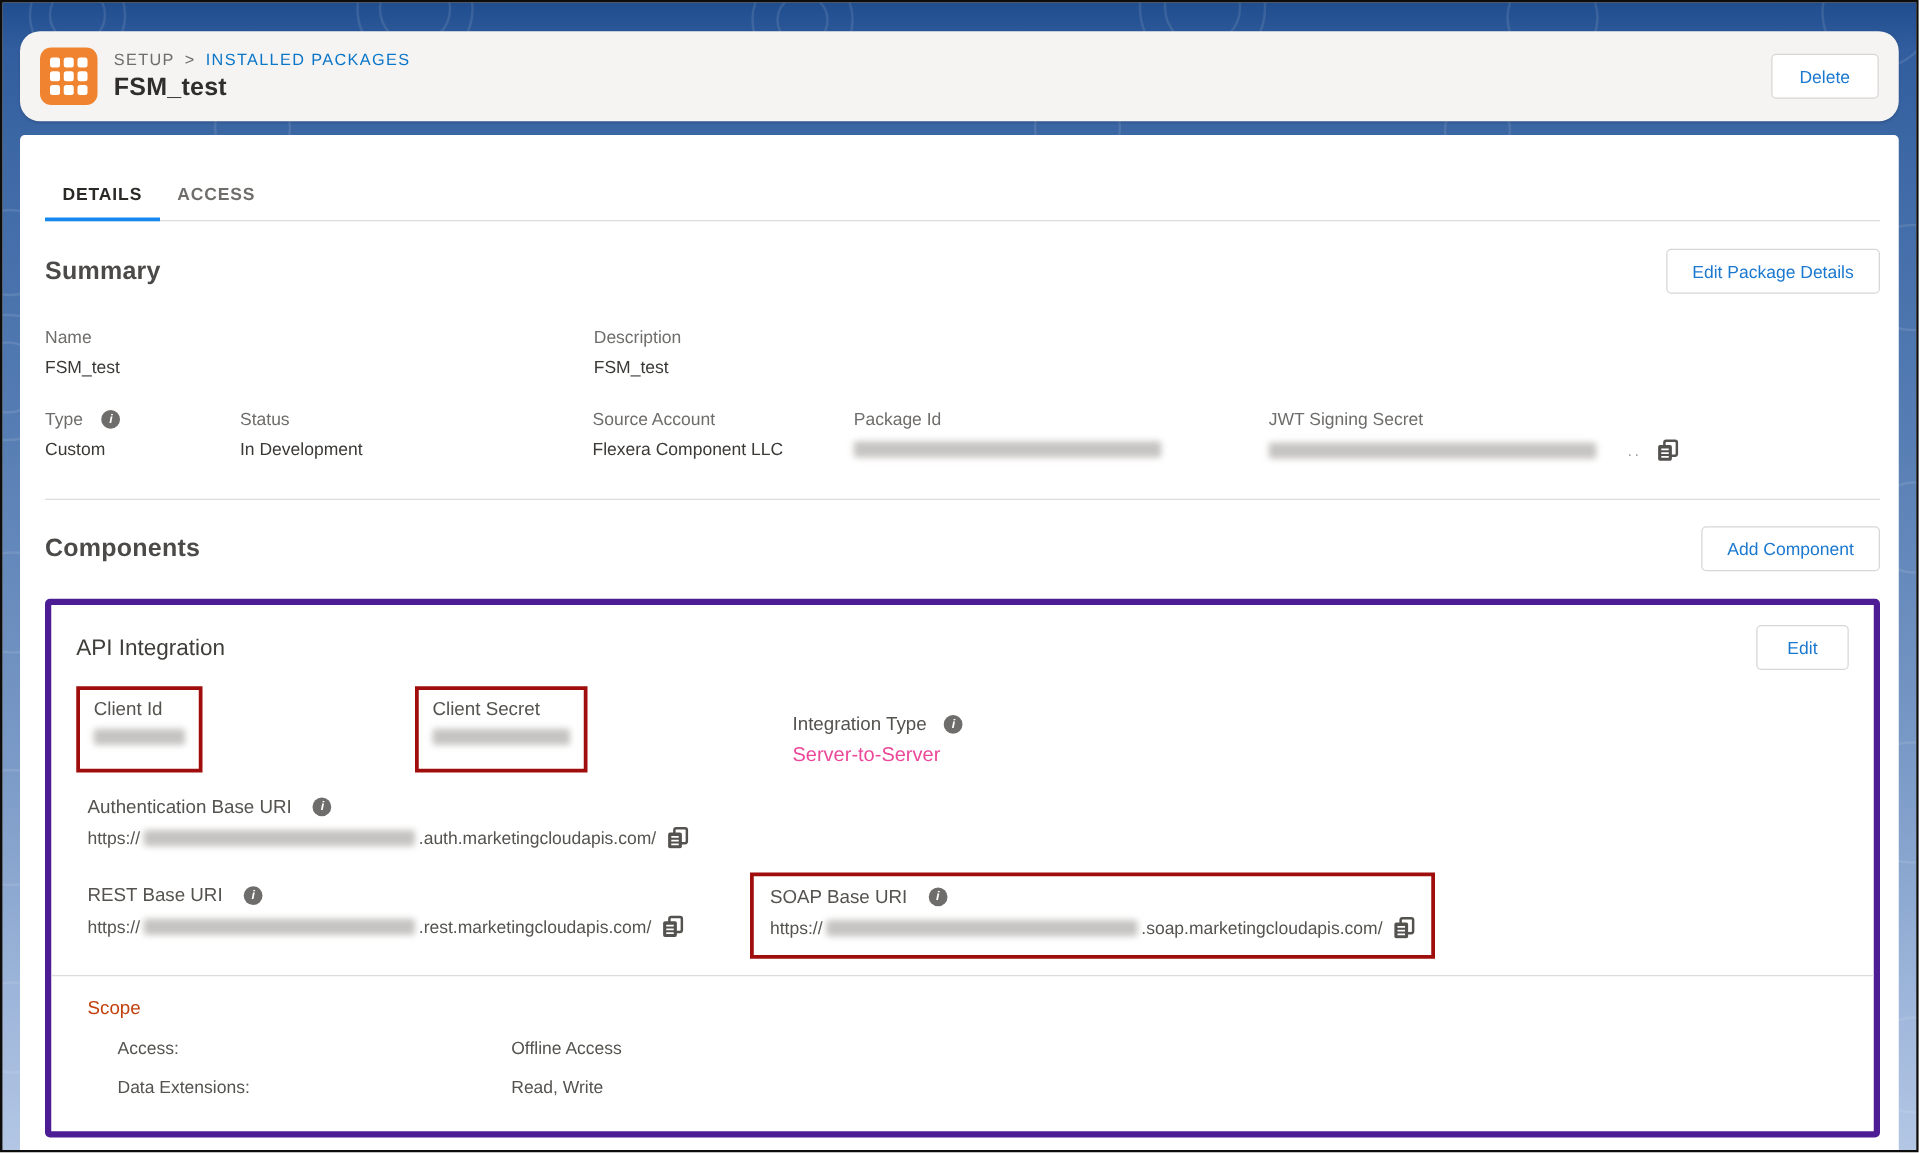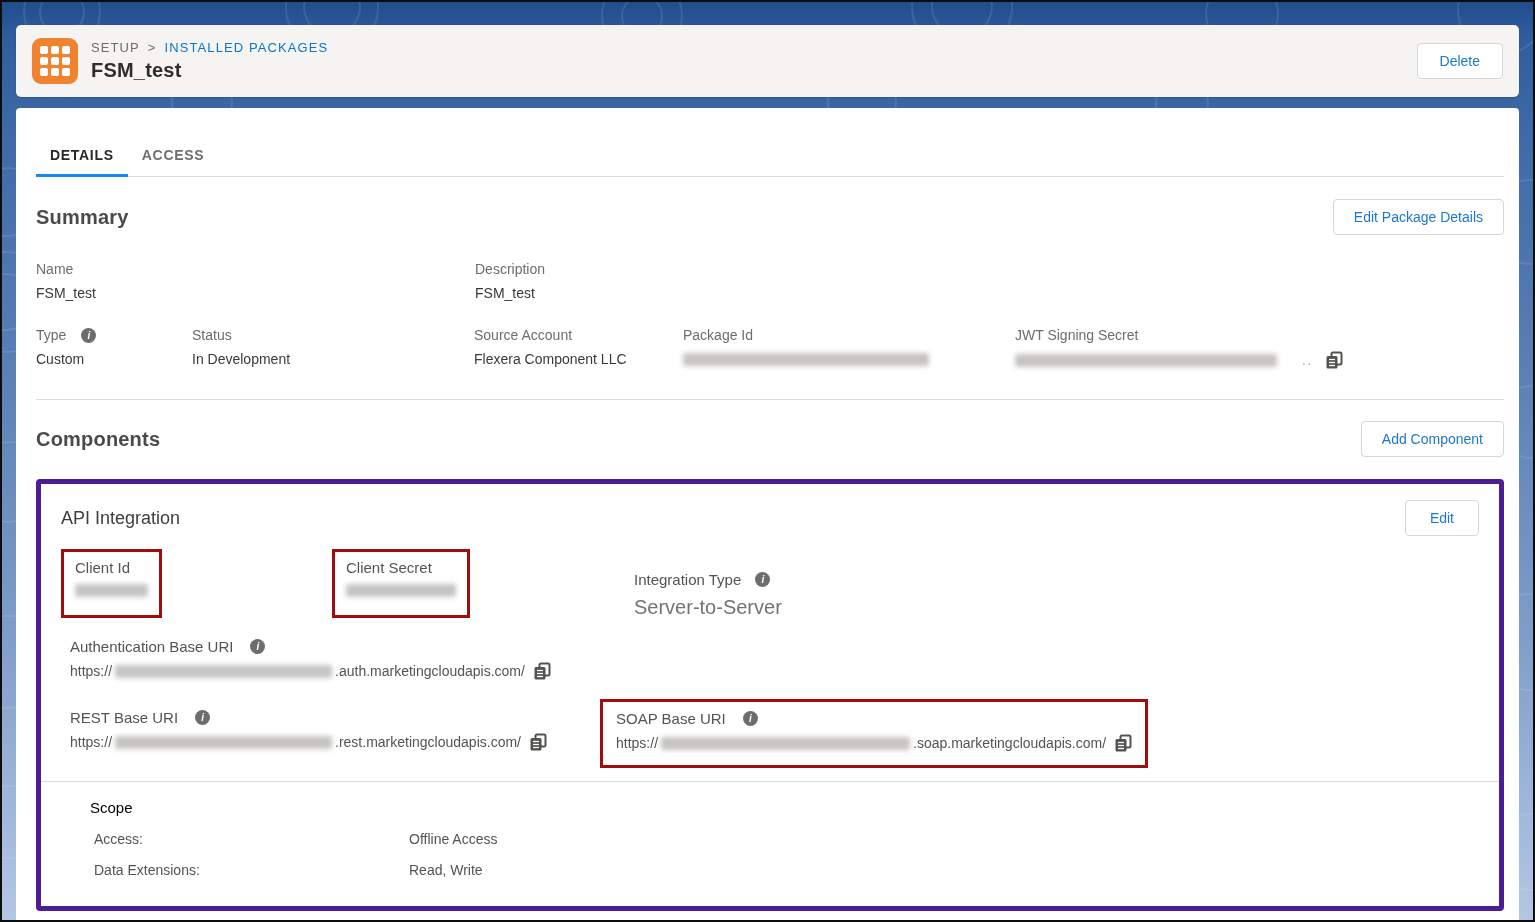--- a/index.html
+++ b/index.html
@@ -9,21 +9,21 @@
   .page {
     position:relative; width:1535px; height:922px; overflow:hidden;
     border:2px solid #0d0d0d;
     background:linear-gradient(180deg,#204d8d 0%,#315d9e 4%,#3e69a6 14%,#577eb4 38%,#7d9cc8 68%,#a3badd 90%,#b3c6e4 100%);
   }
   .deco { position:absolute; inset:0; pointer-events:none; }
 
   
   .header-card {
     position:absolute; left:14px; top:23px; right:14px; height:72px;
-    background:#f5f4f3; border-radius:5px;
+    background:#f5f4f3; border-radius:16px;
     display:flex; align-items:center; padding:0 16px;
     box-shadow:0 1px 2px rgba(0,0,0,.15);
   }
   .app-icon {
     width:46px; height:46px; background:#f0832f; border-radius:9px; flex:0 0 auto;
     display:grid; grid-template-columns:repeat(3,8px); grid-template-rows:repeat(3,8px);
     gap:3px; place-content:center;
   }
   .app-icon i { background:#fff; border-radius:2px; }
   .head-text { margin-left:13px; }
@@ -83,35 +83,35 @@
   .api-title { font-size:18px; color:#403e3b; }
   .edit-btn { padding:9px 24px; }
 
   .creds-row { display:flex; margin-top:13px; align-items:flex-start; }
   .redbox { border:3px solid #a00d0d; padding:7px 11px 14px; }
   .redbox .label { font-size:15px; color:#55534f; }
   .redbox .value { margin-top:7px; }
   .box-secret { margin-left:170px; }
   .int-type { margin-left:164px; margin-top:22px; }
   .int-type .label { font-size:15px; color:#55534f; display:flex; align-items:center; gap:14px; }
-  .int-type .value { font-size:20px; color:#737373; margin-top:8px; }
+  .int-type .value { font-size:16px; color:#ec4899; margin-top:8px; }
 
   .uri-block { margin-top:19px; margin-left:9px; }
   .uri-label { font-size:15px; color:#55534f; display:flex; align-items:center; gap:17px; }
   .uri-value { font-size:14px; color:#55534f; margin-top:7px; display:flex; align-items:center; gap:3px; }
 
   .rest-soap-row { display:flex; margin-top:19px; align-items:flex-start; }
   .rest-block { width:530px; margin-left:9px; margin-top:10px; }
   .rest-block .uri-label, .soap-redbox .uri-label { font-size:15px; }
   .soap-redbox { border:3px solid #a00d0d; padding:8px 13px 13px; }
 
   .card-divider { border:none; border-top:1px solid #dddbda; margin:13px -20px 0; }
 
   .scope { padding:17px 0 28px 9px; }
-  .scope-label { font-size:15px; color:#000000;margin-left:20px; }
+  .scope-label { font-size:15px; color:#c2410c; }
   .scope-row { display:flex; margin-top:15px; }
   .scope-row .slabel { width:315px; margin-left:24px; font-size:14px; color:#55534f; }
   .scope-row .svalue { font-size:14px; color:#55534f; }
 </style>
 </head>
 <body>
 
 <div class="page">
 
   <svg class="deco" width="1535" height="922">

